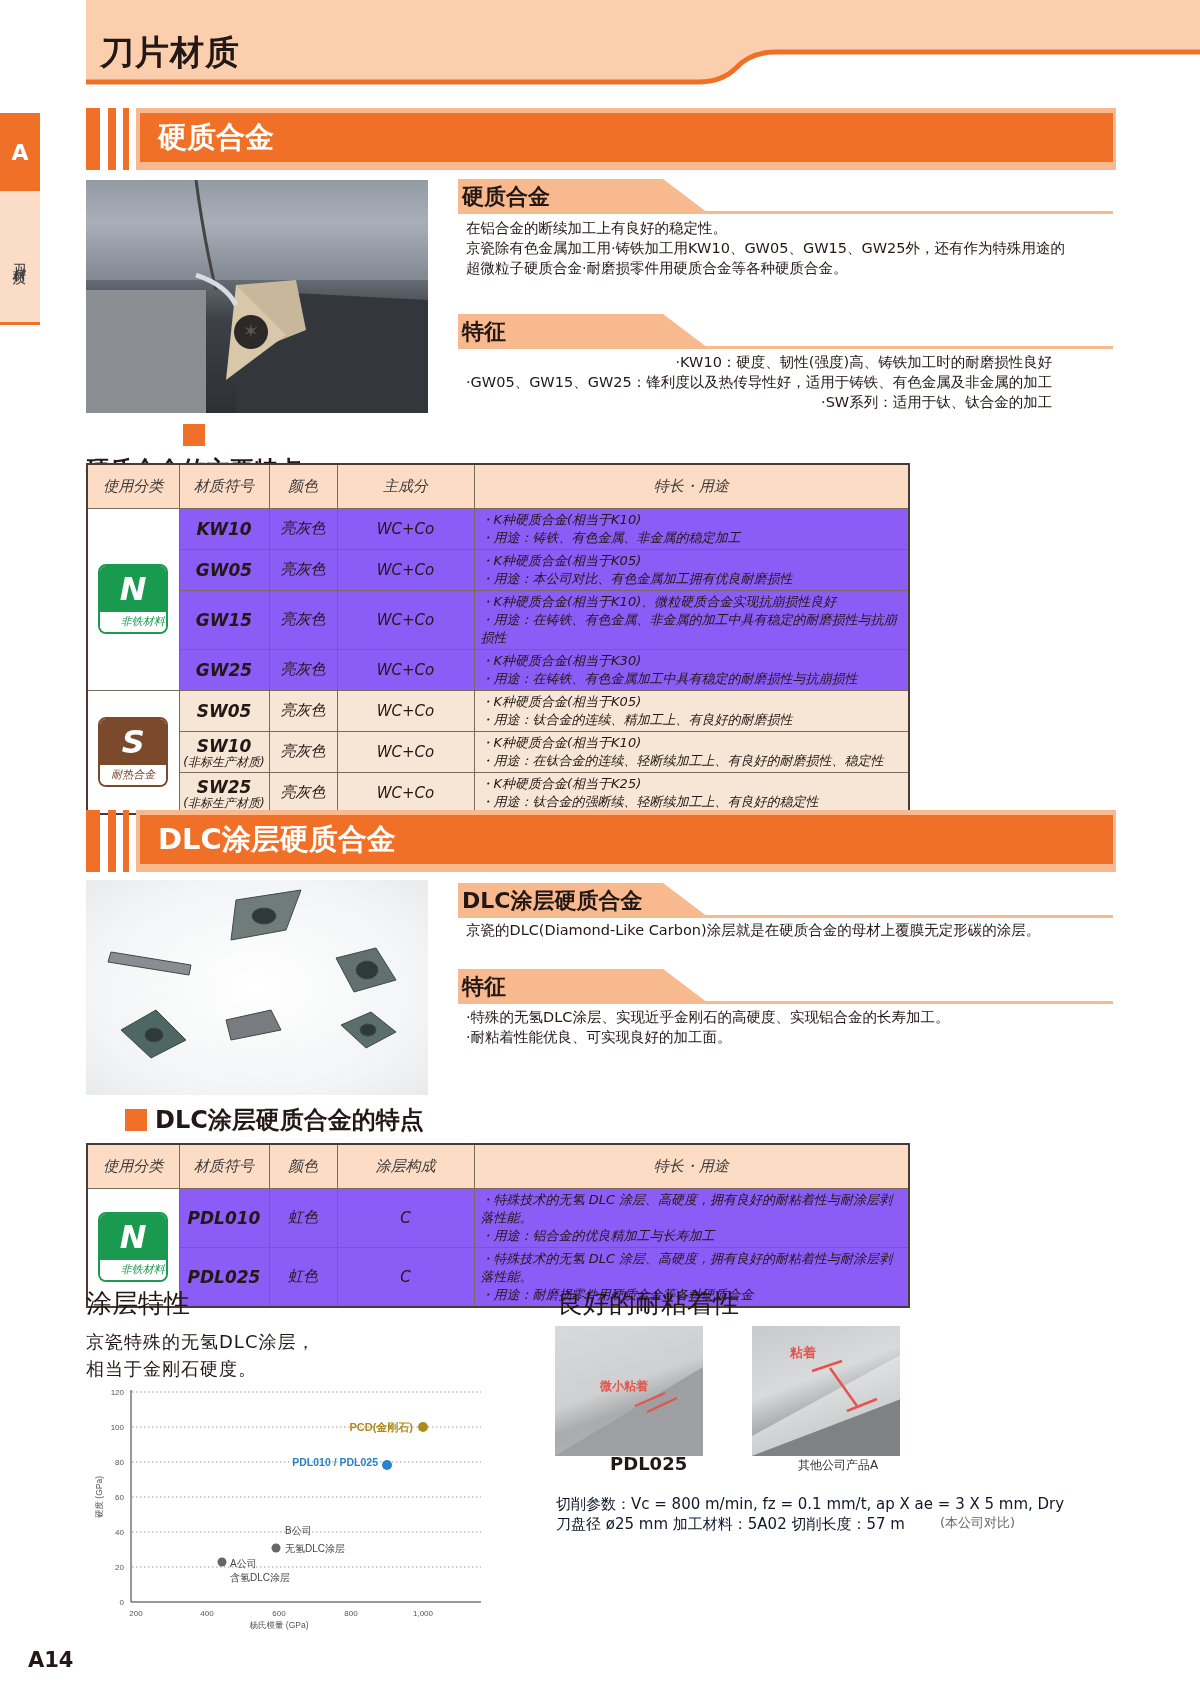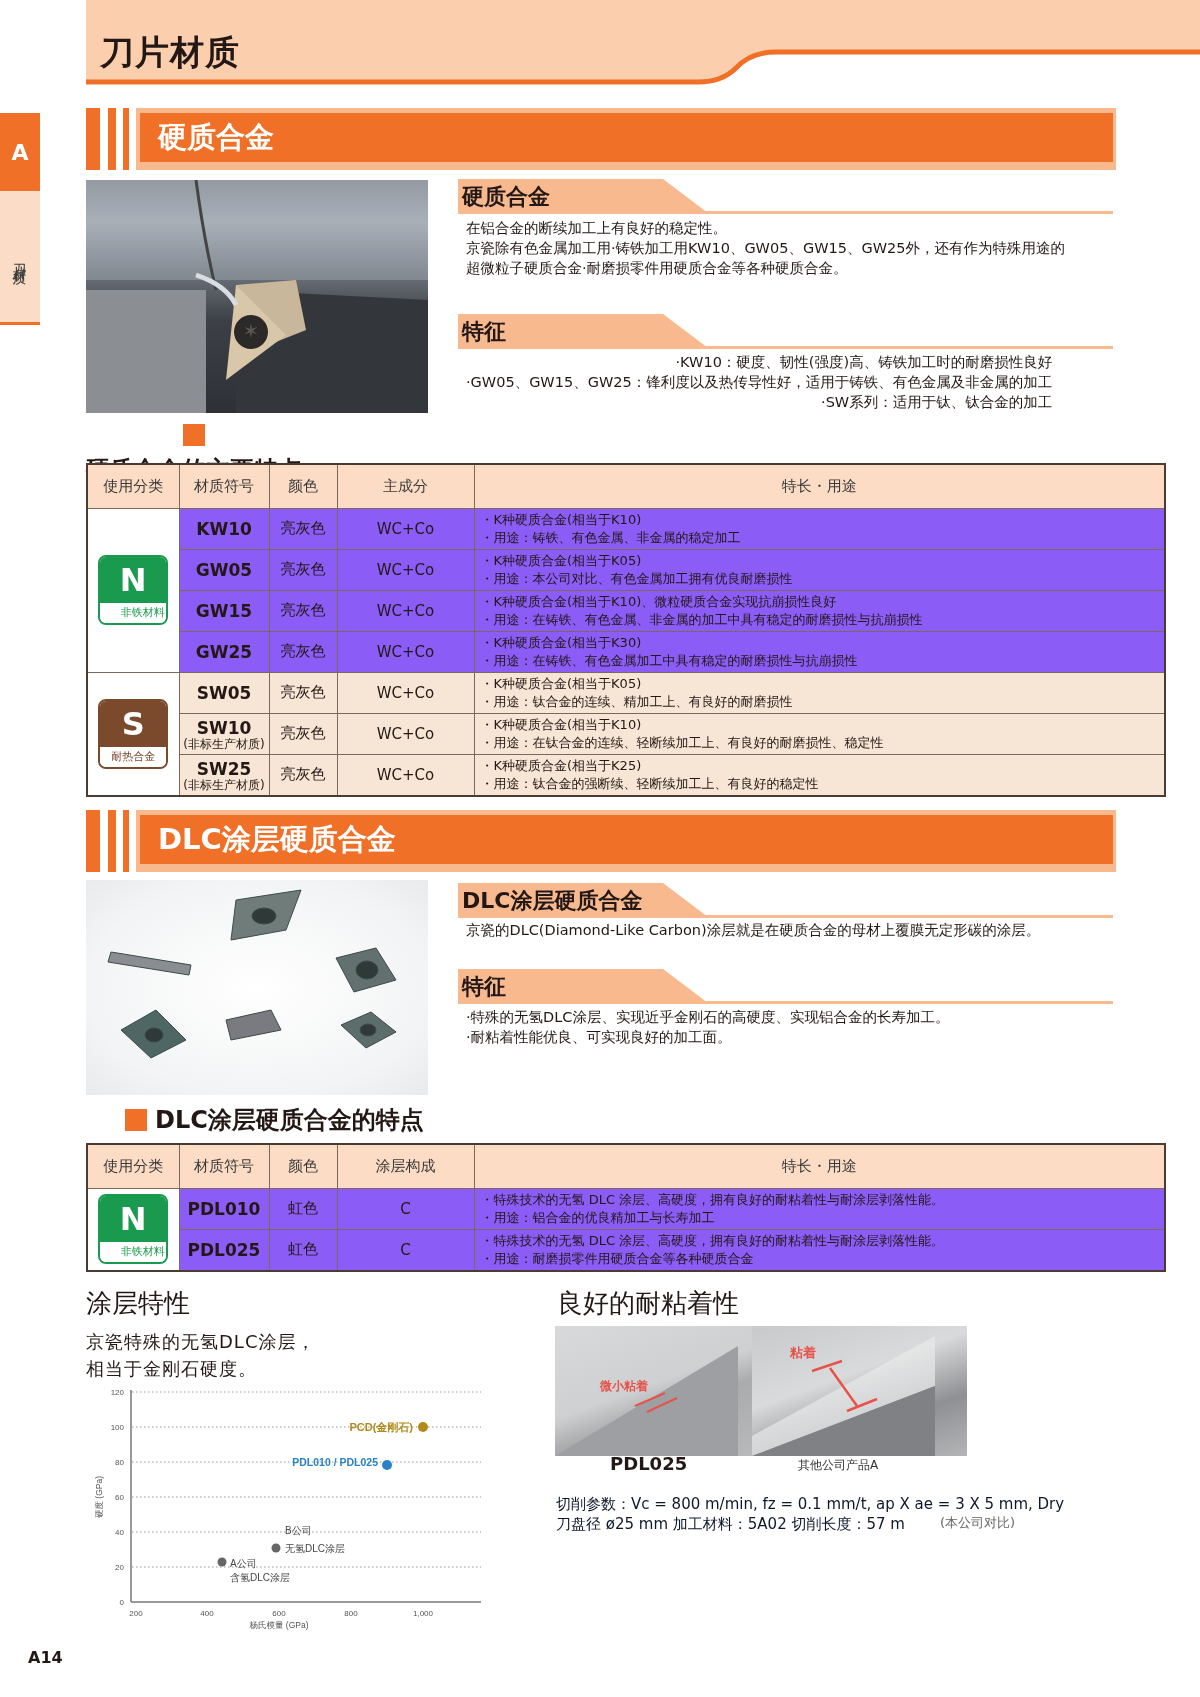--- a/index.html
+++ b/index.html
@@ -28,21 +28,21 @@
   .subhead .line { position: absolute; left: 0; right: 0; top: 32px; height: 3px; background: #f8b98f; }
   .subhead .txt { position: absolute; left: 4px; top: 3px; font-size: 22px; font-weight: bold; color: #231815; }
   .bodytext { position: absolute; left: 466px; font-size: 14.5px; line-height: 20px; color: #231815; }
 
   .photo { position: absolute; overflow: hidden; }
 
   .section-title { position: absolute; left: 86px; font-size: 24px; font-weight: bold; color: #231815; display: flex; align-items: center; gap: 8px; }
   .section-title .sq { width: 22px; height: 22px; background: #f07028; display: inline-block; }
 
   
-  table.spec { position: absolute; left: 86px; width: 1080px; border-collapse: collapse; font-size: 15px; }
+  table.spec { position: absolute; left: 86px; width: 824px; border-collapse: collapse; font-size: 15px; font-style: italic; }
   table.spec td, table.spec th { border: 1px solid #7a6a5e; text-align: center; vertical-align: middle; }
   table.spec { border: 2px solid #4a3c33; }
   table.spec th { background: #fcdcc4; font-weight: normal; color: #3a3a3a; height: 44px; font-size: 15px; }
   .row-n td { background: #8b5cf6; }
   .row-s td { background: #f7e6d6; }
   td.cat { background: #ffffff !important; }
   td.code { font-weight: bold; font-size: 17px; }
   td.code .sub { display: block; font-weight: normal; font-size: 12px; line-height: 12px; }
   td.feat { text-align: left !important; font-size: 13px; line-height: 18px; padding: 2px 6px; }
   .badge { width: 70px; margin: 0 auto; border-radius: 8px; overflow: hidden; border: 2px solid; }
@@ -50,28 +50,28 @@
   .badge .label { background: #fff; font-size: 11px; height: 20px; line-height: 20px; text-align: center; }
   .badge.n { border-color: #1a9a4e; } .badge.n .letter { background: #1a9a4e; } .badge.n .label { color: #1a9a4e; padding-left: 19px; }
   .badge.s { border-color: #7b4a2d; } .badge.s .letter { background: #7b4a2d; } .badge.s .label { color: #7b4a2d; }
 
   
   .chart-title { position: absolute; left: 86px; top: 1286px; font-size: 26px; color: #231815; }
   .chart-sub { position: absolute; left: 86px; top: 1328px; font-size: 18px; line-height: 27px; color: #231815; letter-spacing: 1px; }
   .chart { position: absolute; left: 86px; top: 1380px; width: 400px; height: 250px; }
 
   .adh-title { position: absolute; left: 557px; top: 1286px; font-size: 26px; color: #231815; }
-  .sem { position: absolute; top: 1326px; width: 215px; height: 130px; overflow: hidden; }
+  .sem { position: absolute; top: 1326px; width: 148px; height: 130px; overflow: hidden; }
   .sem-label { position: absolute; font-size: 12px; font-weight: bold; color: #e5534b; }
   .caption-pdl { position: absolute; left: 610px; top: 1453px; font-size: 18px; font-weight: bold; }
   .caption-other { position: absolute; left: 798px; top: 1457px; font-size: 12px; color: #333; }
   .cond { position: absolute; left: 556px; top: 1494px; font-size: 15px; line-height: 20px; color: #0f172a; }
   .cond-note { position: absolute; left: 940px; top: 1514px; font-size: 13px; color: #666; }
 
-  .page-num { position: absolute; left: 28px; top: 1648px; font-size: 16px; font-weight: bold; color: #231815; }
+  .page-num { position: absolute; left: 28px; top: 1648px; font-size: 21px; font-weight: bold; color: #231815; }
 </style>
 </head>
 <body>
 
 <div class="top-band">
   <svg width="1114" height="90" viewBox="0 0 1114 90">
     <path d="M0 0 H1114 V52 H690 Q665 52 650 68 Q636 82 612 82 H0 Z" fill="#fbcfae"></path>
     <path d="M0 82 H612 Q636 82 650 68 Q665 52 690 52 H1114" fill="none" stroke="#f07028" stroke-width="5"></path>
   </svg>
 </div>

